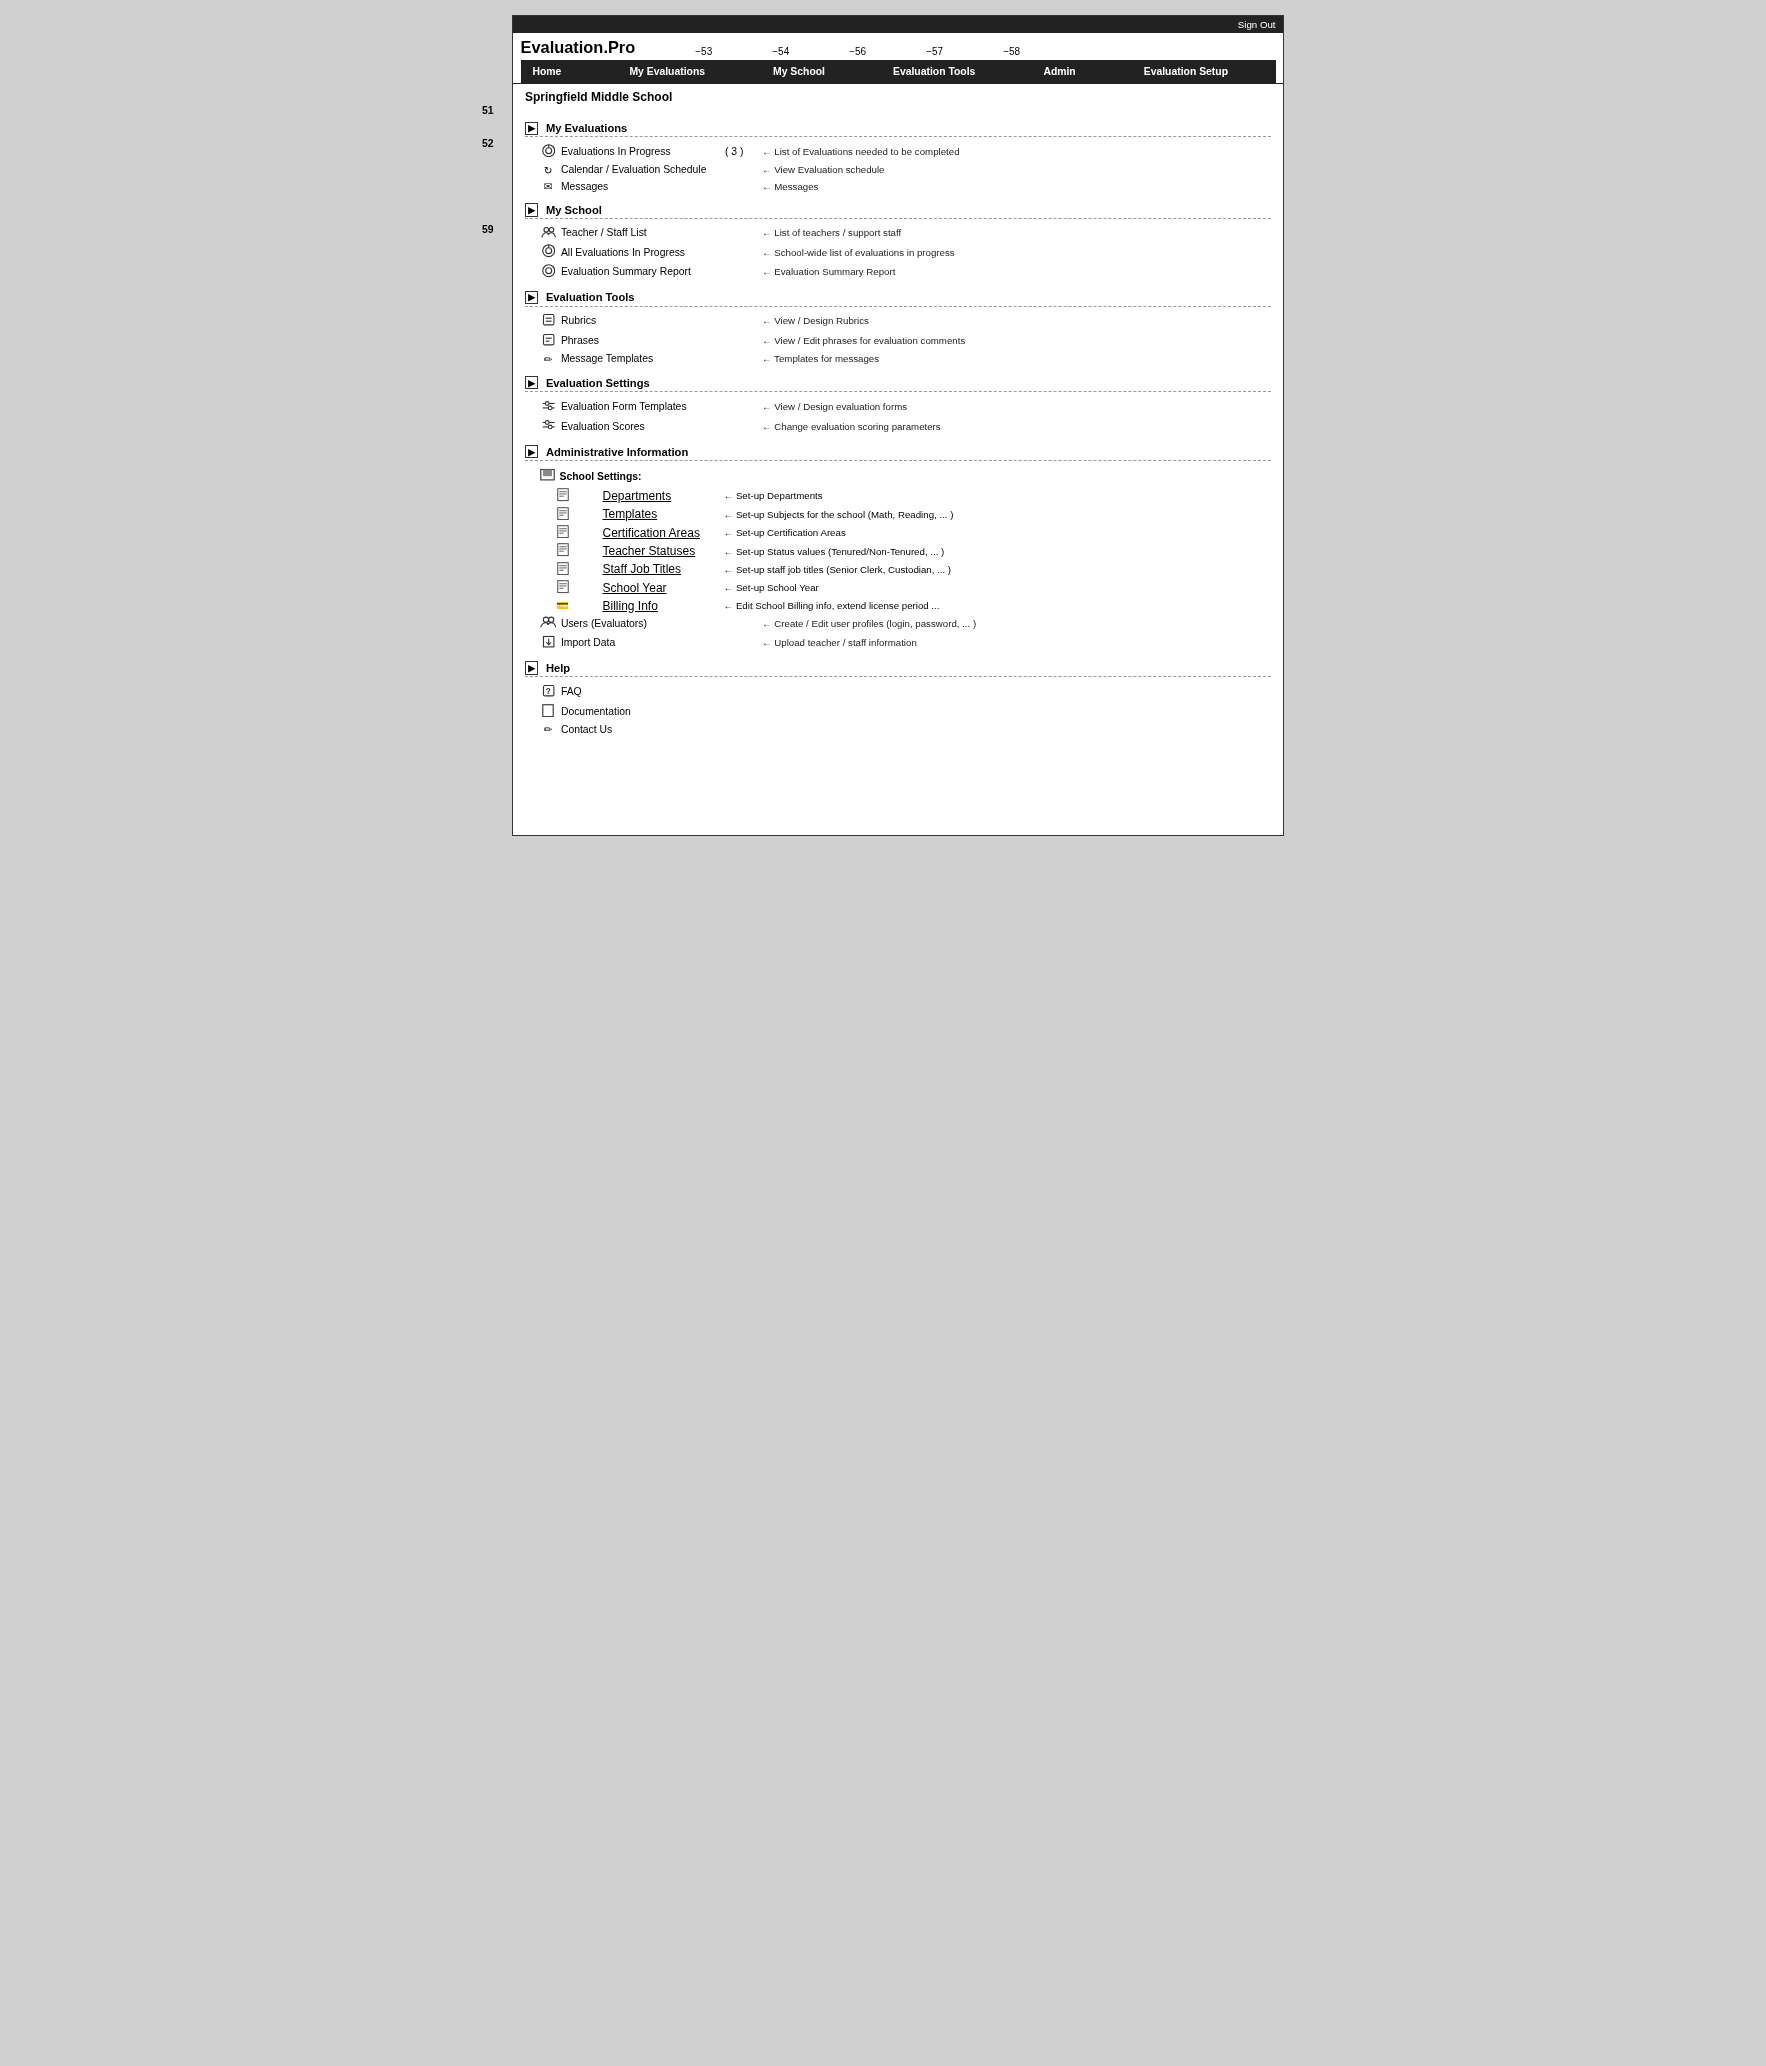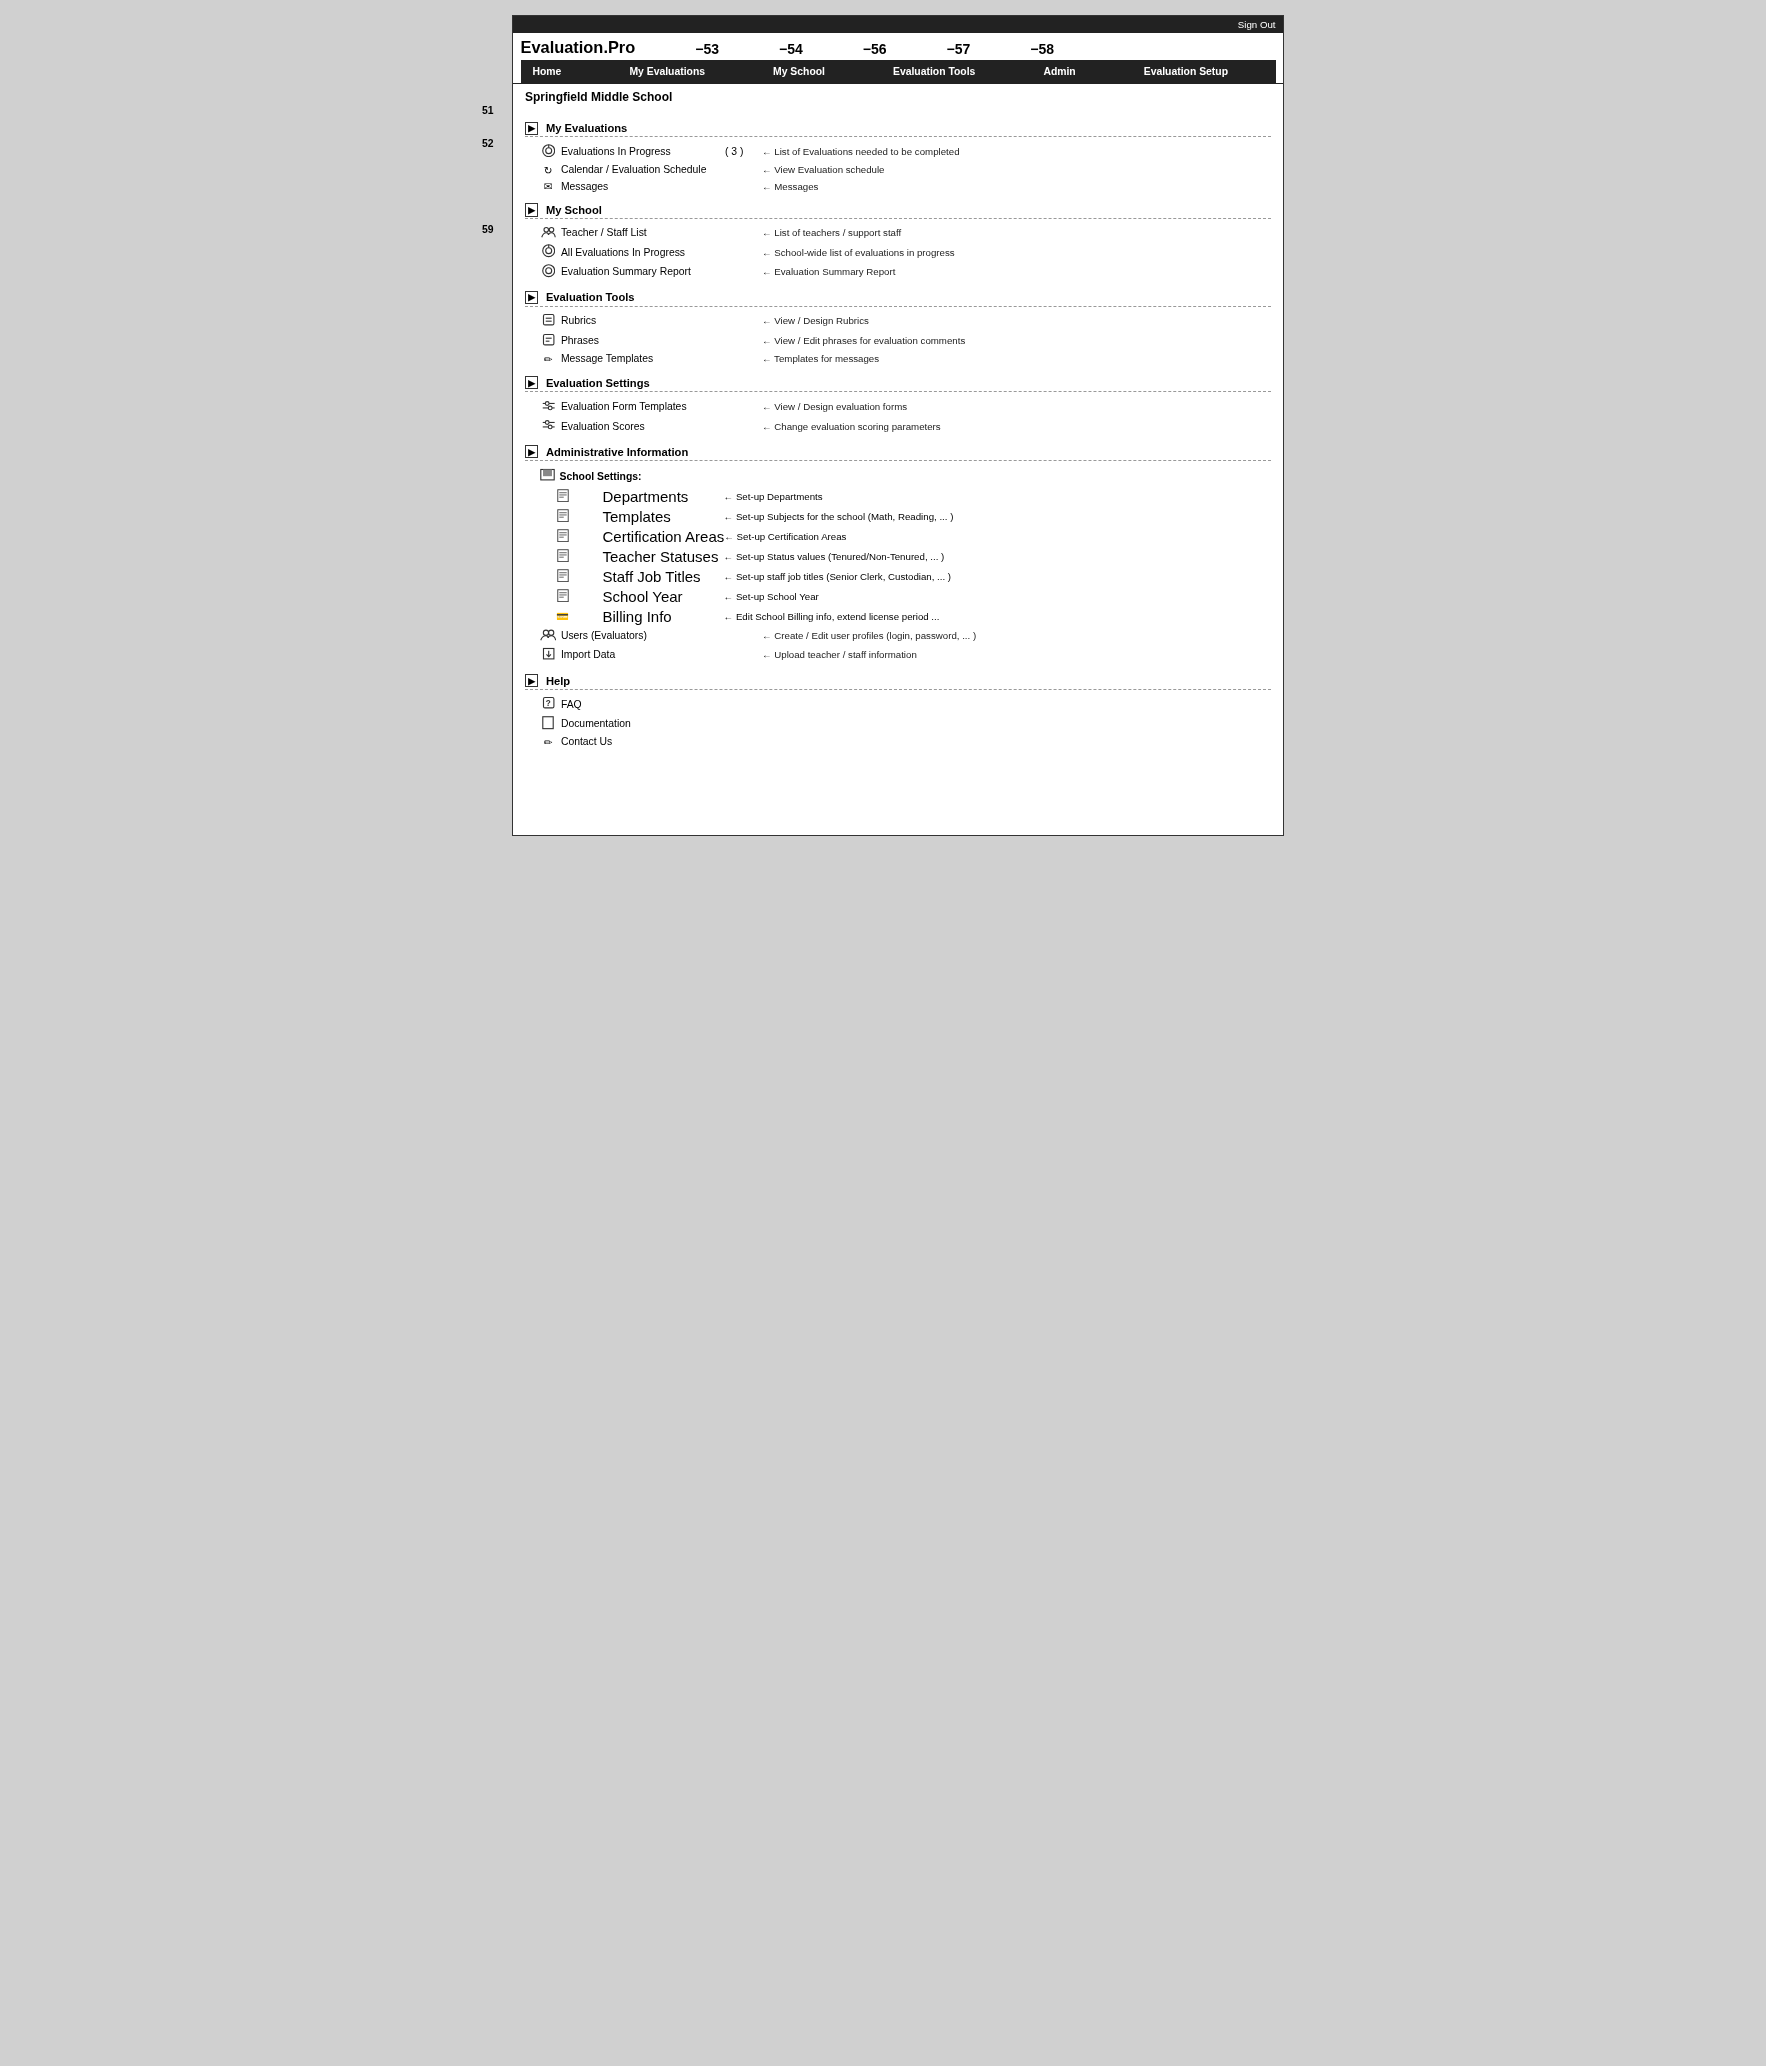--- a/index.html
+++ b/index.html
@@ -39,22 +39,22 @@
     }
     .logo {
       font-size: 16.4px;
       font-weight: bold;
       font-style: italic;
     }
     .logo span { font-style: normal; }
     .nav-numbers {
       display: flex;
       gap: 60px;
-      font-size: 14px;
-      font-weight: bold;
+      font-size: 10px;
+      font-weight: normal;
     }
     
     .nav-bar {
       display: flex;
       background: #222;
       gap: 44px;
     }
     .nav-item {
       color: #fff;
       padding: 6px 12px;
@@ -140,21 +140,22 @@
       padding: 1.5px 0 1.5px 30px;
       cursor: pointer;
     }
     .sub-menu-icon {
       width: 15px;
       text-align: center;
       margin-right: 4.5px;
     }
     .sub-menu-label {
       min-width: 149px;
-      font-size: 15px;
+      font-size: 12px;
+      text-decoration: underline;
       color: #000;
       padding-left: 28px;
     }
     .sub-menu-desc {
       font-size: 9.7px;
     }
     
     .footer {
       border-top: 0.7px solid #333;
       text-align: center;

